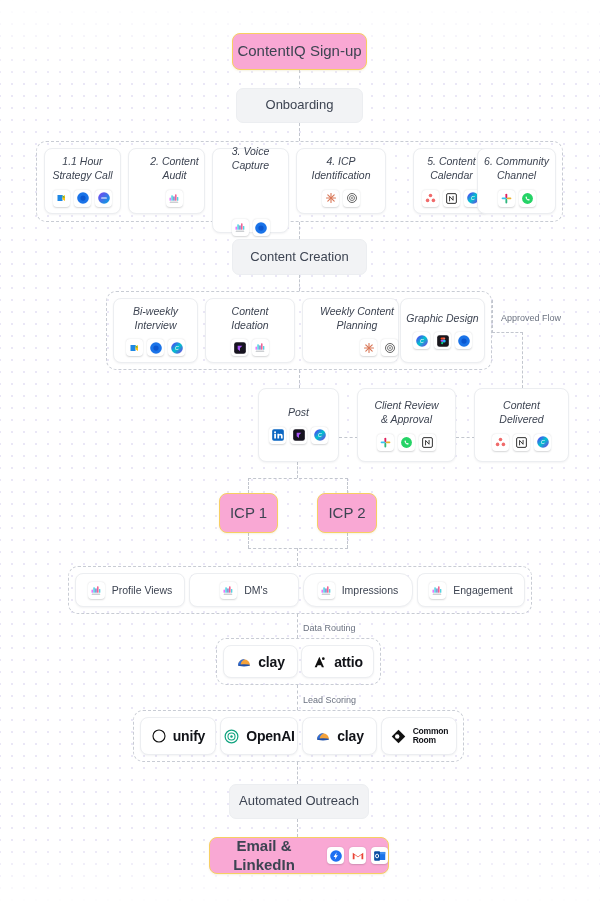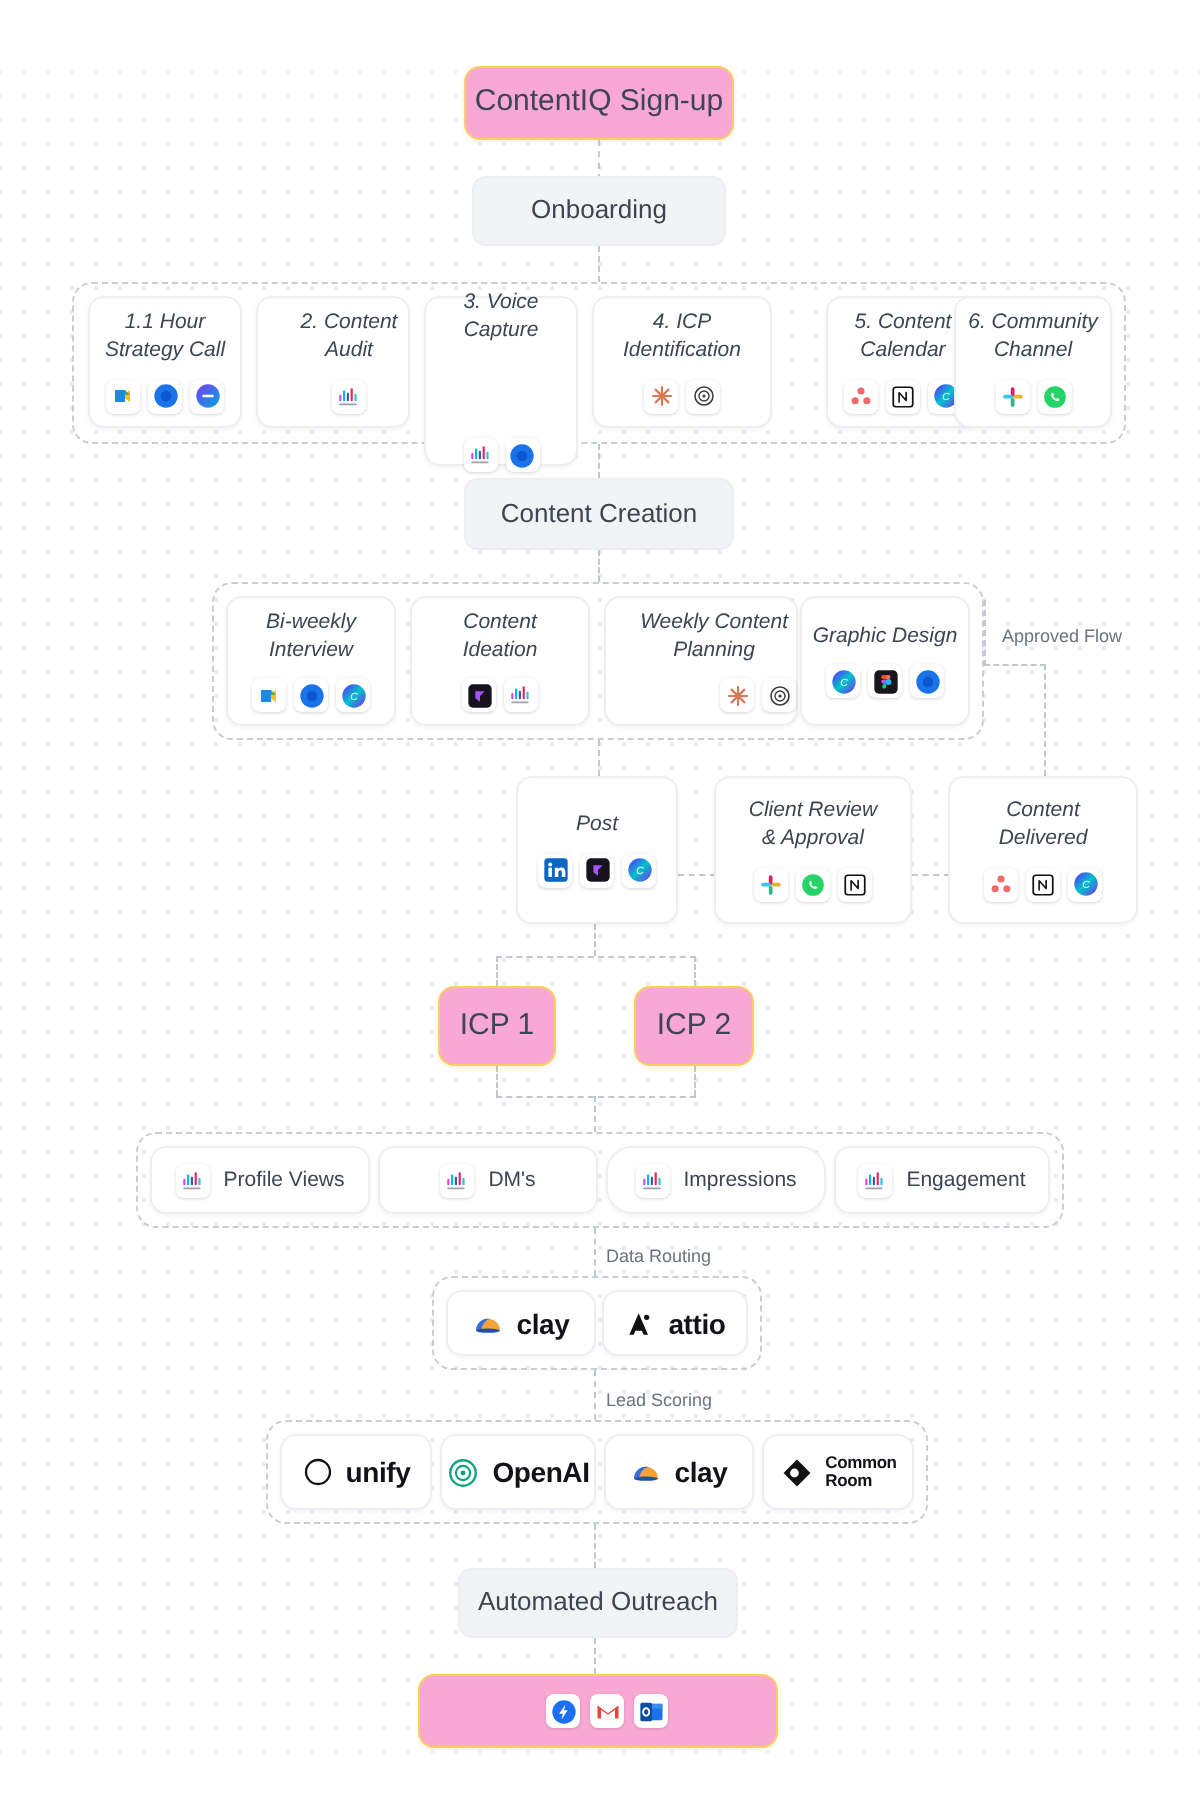--- a/index.html
+++ b/index.html
@@ -717,20 +717,21 @@
         </svg>
     </span>
     <span class="logo-text sm"><span>Common</span><br><span>Room</span></span>
   </div>
 
   <div class="node stage" style="left:229px; top:784px; width:140px; height:35px;">
     <span class="node-label">Automated Outreach</span>
   </div>
 
   <div class="node accent" style="left:209px; top:837px; width:180px; height:37px; flex-direction:row;">
+    <span class="node-label" style="font-weight:700;">Email &amp; LinkedIn</span>
     <span class="inline-icons">
       <span class="ico">
           <svg width="14" height="14" viewBox="0 0 24 24">
             <circle cx="12" cy="12" r="10" fill="#1d6ff2"></circle>
             <path d="M13.2 5.5l-5.4 8h3.2l-1.2 5 5.4-8h-3.2z" fill="#fff"></path>
           </svg>
         </span>
       <span class="ico">
           <svg width="14" height="14" viewBox="0 0 24 24">
             <path d="M3 6.5v11h3V10l6 4.3L18 10v7.5h3v-11L12 13z" fill="#ea4335"></path>

